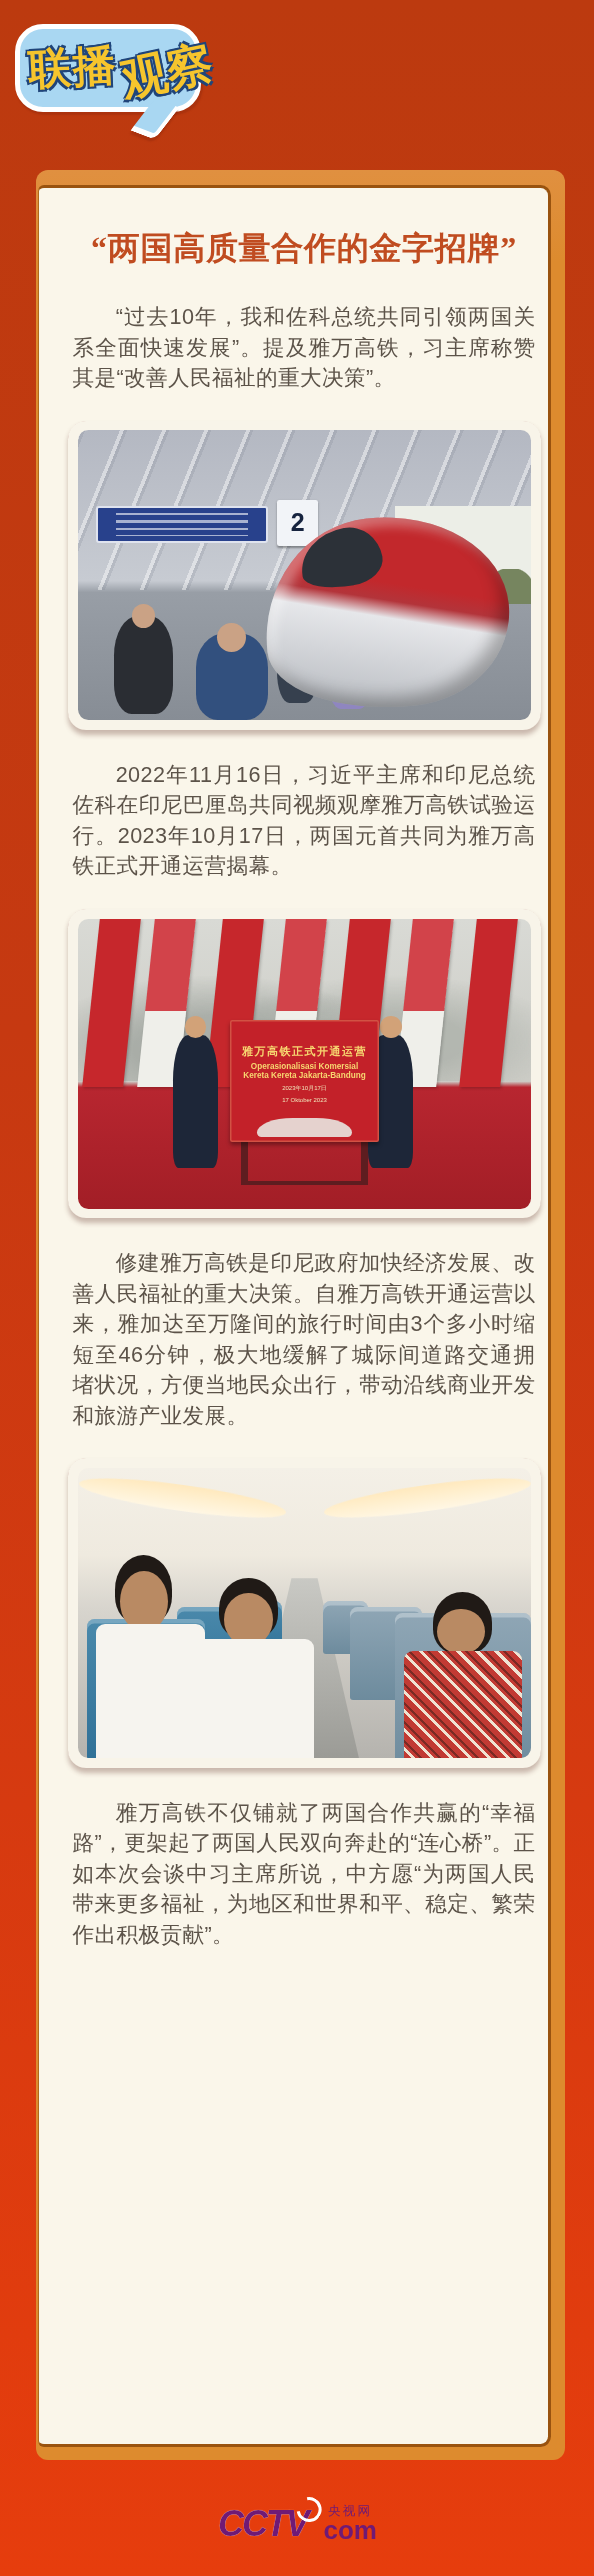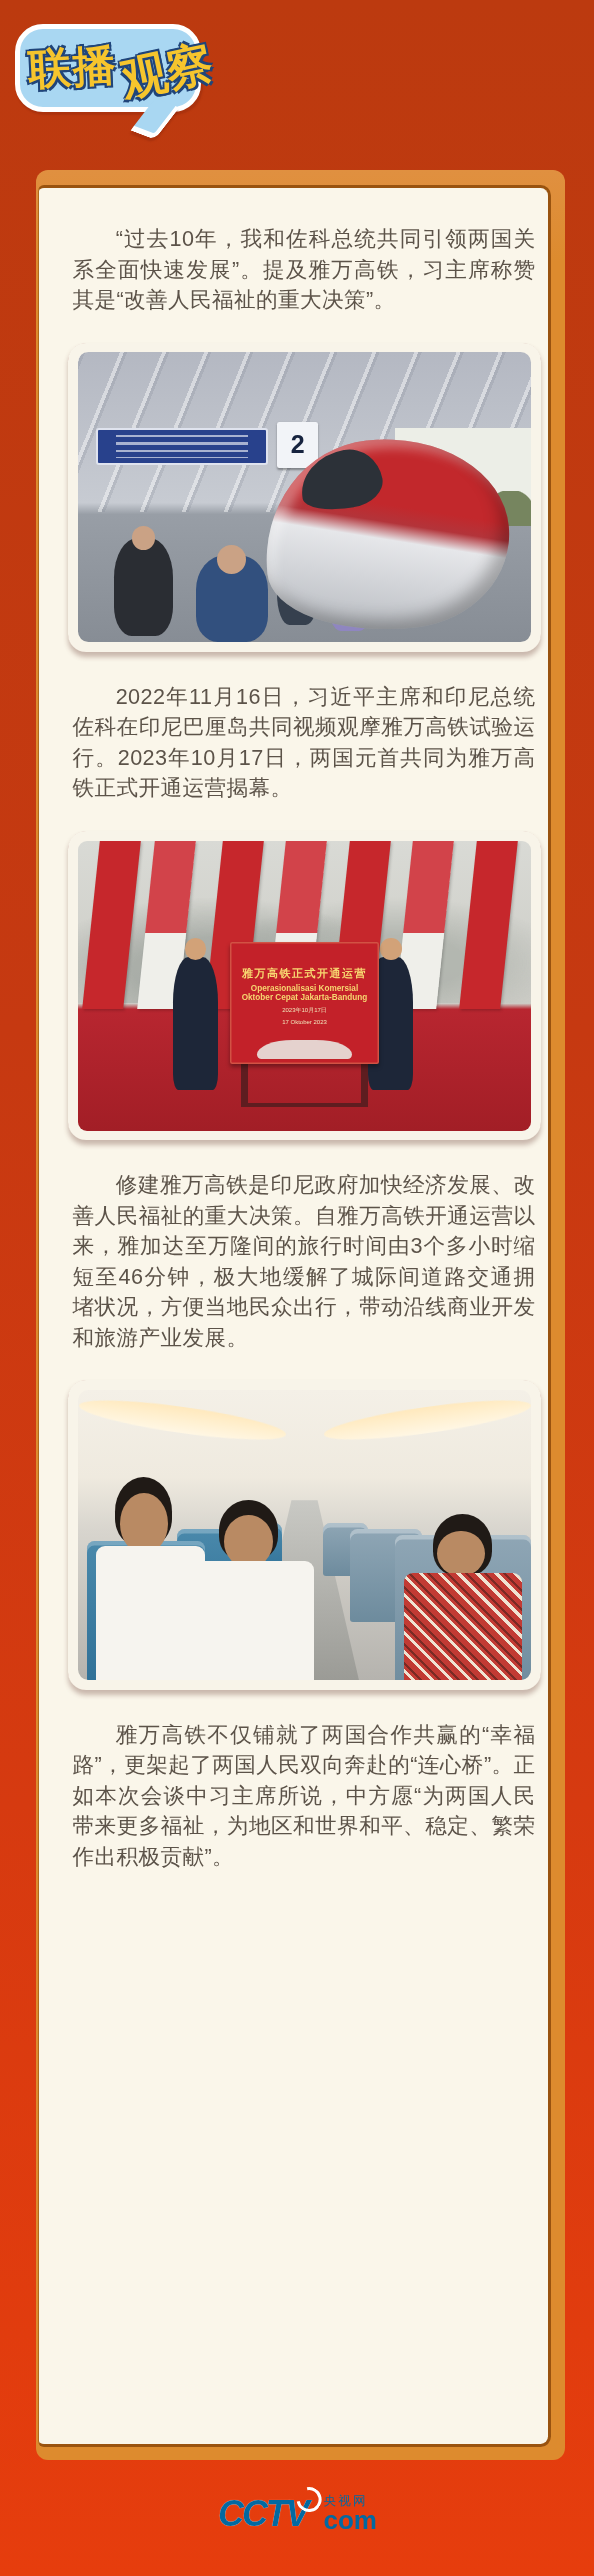--- a/index.html
+++ b/index.html
@@ -117,21 +117,21 @@
   }
   .person { position:absolute; border-radius:40% 40% 30% 30%; }
   .p1a { left:8%; bottom:2%; width:13%; height:34%; background:#2a2d33; }
   .p1b { left:26%; bottom:0;  width:16%; height:30%; background:#32507e; }
   .p1c { left:44%; bottom:6%; width:9%;  height:36%; background:#36404e; }
   .p1d { left:55%; bottom:4%; width:10%; height:40%; background:#8f86c0; }
   .person .head { position:absolute; top:-12%; left:30%; width:40%; padding-top:40%;
     background:#caa285; border-radius:50%; }
 
   
-  .photo-ceremony { background:linear-gradient(180deg,#d9dad5 0%, #ccccc6 56%, #b82630 58%, #a21e26 100%);border-radius:9px; }
+  .photo-ceremony { background:linear-gradient(180deg,#d9dad5 0%, #ccccc6 56%, #b82630 58%, #a21e26 100%); }
   .mural { position:absolute; inset:0 0 44% 0;
     background:radial-gradient(ellipse at 30% 80%, #9aa09a 0 18%, transparent 40%),
                radial-gradient(ellipse at 70% 75%, #a8ada6 0 16%, transparent 38%),
                radial-gradient(ellipse at 50% 90%, #8d938d 0 14%, transparent 36%);
     opacity:.7; }
   .flag { position:absolute; top:0; width:9%; height:58%; transform:skewX(-6deg);
     box-shadow:1.5px 1.5px 3px rgba(0,0,0,.2); }
   .flag.cn { background:#c6272c; }
   .flag.id { background:linear-gradient(180deg,#d2434a 0 55%, #efefea 55% 100%); }
   .f1{left:3%} .f2{left:15%} .f3{left:30%} .f4{left:44%} .f5{left:58%} .f6{left:72%} .f7{left:86%}
@@ -187,22 +187,22 @@
   .r2 .head { left:24%; top:8%; width:42%; height:30%; }
   .r2 .shirt{ left:0; top:34%; width:100%; height:66%; }
   .r3 { right:2%; bottom:0; width:26%; height:56%; }
   .r3 .hair { left:24%; top:-2%; width:50%; height:38%; }
   .r3 .head { left:28%; top:8%; width:40%; height:28%; }
   .r3 .shirt{ left:0; top:34%; width:100%; height:66%;
     background:repeating-linear-gradient(45deg,#c23a33 0 5.2px, #f0e3d2 5.2px 8.2px, #c23a33 8.2px 11px, #7a2a24 11px 13.4px); }
 
   
   .footer-logo {
-    position:absolute; left:50%; bottom:41px; transform:translateX(-50%);
-    display:flex; align-items:center; color:#0369a1; white-space:nowrap;
+    position:absolute; left:50%; bottom:31px; transform:translateX(-50%);
+    display:flex; align-items:center; color:#701a75; white-space:nowrap;text-align:center;
   }
   .cctv-word {
     font-size:36px; font-weight:bold; font-style:italic; letter-spacing:-2.2px;
     text-shadow:0 0 0.7px #fff;
   }
   .cctv-ring {
     width:25px; height:25px; border:3.7px solid #fff; border-radius:50%;
     border-left-color:transparent; transform:rotate(35deg); margin:-15px 0 13.4px -10.4px;
   }
   .cctv-col { display:flex; flex-direction:column; line-height:1; margin-left:1.5px; }
@@ -216,20 +216,21 @@
   <div class="bubble"></div>
   <div class="bubble-tail"></div>
   <div class="logo-text">
     <span class="logo-part1">联播</span><span class="logo-part2">观察</span>
   </div>
 </div>
 
 <div class="panel">
   <div class="card">
 
+    <h1 class="article-title">“两国高质量合作的金字招牌”</h1>
 
     <p class="body-para">“过去10年，我和佐科总统共同引领两国关系全面快速发展”。提及雅万高铁，习主席称赞其是“改善人民福祉的重大决策”。</p>
 
     <figure class="photo-block">
       <div class="photo-frame">
         <div class="photo photo-station">
           <div class="station-canopy"></div>
           <div class="station-sky"></div>
           <div class="station-trees"></div>
           <div class="sign-board">
@@ -270,21 +271,21 @@
           <div class="leader leader-left">
               <span class="head"></span>
             </div>
           <div class="leader leader-right">
               <span class="head"></span>
             </div>
           <div class="table-legs"></div>
           <div class="plaque">
             <div class="plaque-cn">雅万高铁正式开通运营</div>
             <div class="plaque-l2">Operasionalisasi Komersial</div>
-            <div class="plaque-l3">Oktober Cepat Jakarta-Bandung</div>
+            <div class="plaque-l3">Kereta Kereta Jakarta-Bandung</div>
             <div class="plaque-d">2023年10月17日</div>
             <div class="plaque-d">17 Oktober 2023</div>
             <div class="plaque-train"></div>
           </div>
         </div>
       </div>
     </figure>
 
     <p class="body-para">修建雅万高铁是印尼政府加快经济发展、改善人民福祉的重大决策。自雅万高铁开通运营以来，雅加达至万隆间的旅行时间由3个多小时缩短至46分钟，极大地缓解了城际间道路交通拥堵状况，方便当地民众出行，带动沿线商业开发和旅游产业发展。</p>
 

